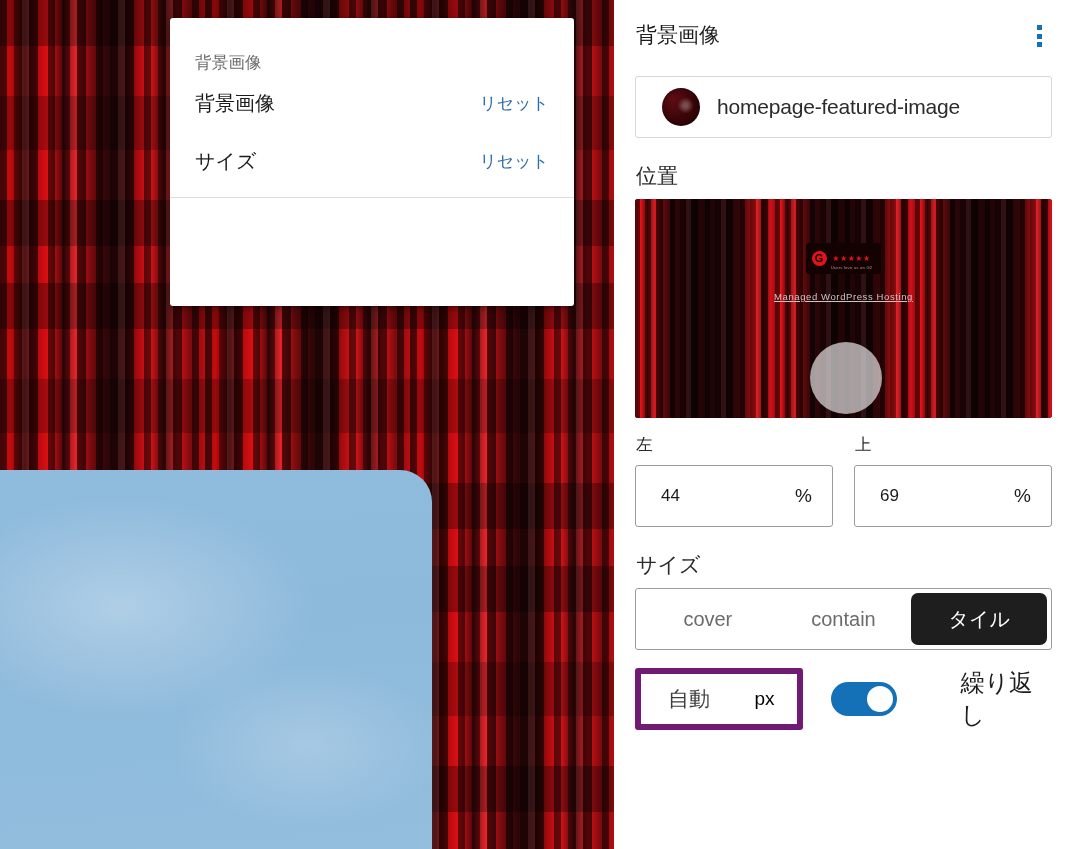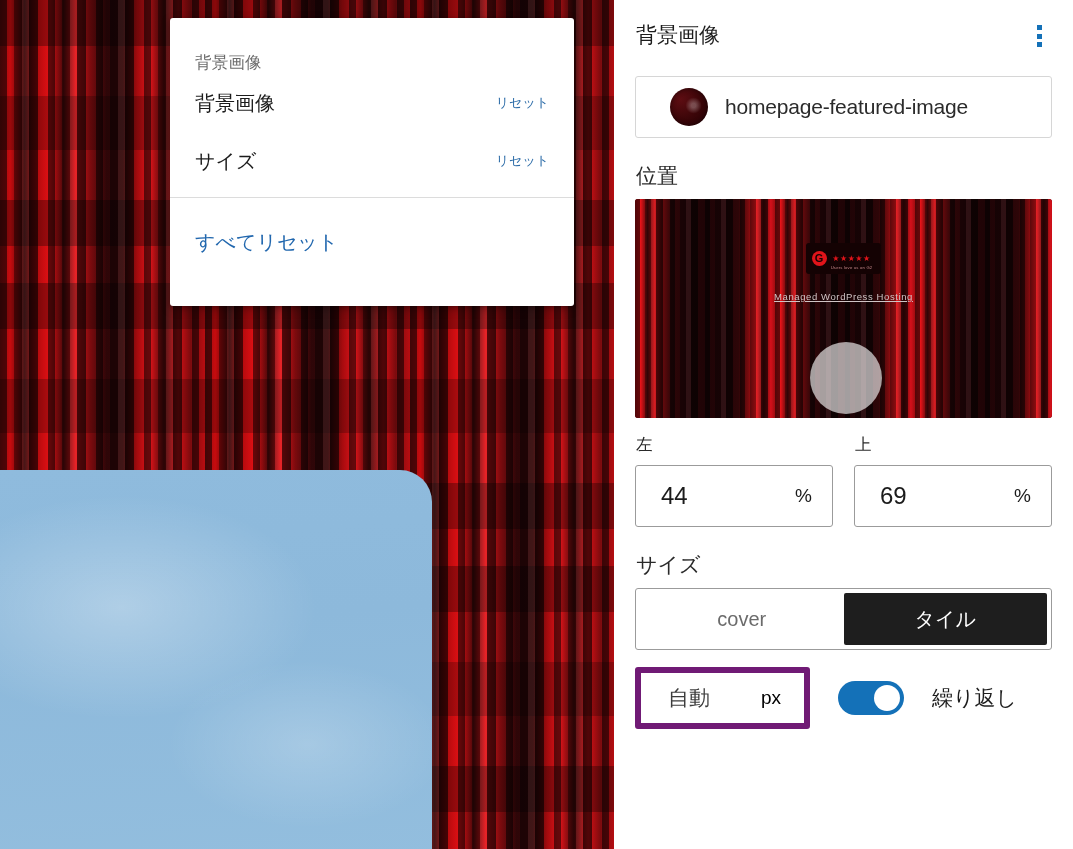--- a/index.html
+++ b/index.html
@@ -66,21 +66,21 @@
   #reset-card .card-heading {
     font-size: 16.5px; color: #6b6b6b;
     padding: 34px 0 0 25px; letter-spacing: 0.2px;
   }
   .card-row {
     display: flex; align-items: center; justify-content: space-between;
     padding: 0 25px; height: 58px;
   }
   .card-row:first-of-type { margin-top: 14px; }
   .card-row .row-label { font-size: 20px; color: #1b1b1b; }
-  .card-row .row-action { font-size: 13px; color: #2c6ca8; }
+  .card-row .row-action { font-size: 17px; color: #2c6ca8; }
   #card-divider {
     height: 1px; background: #dcdcdc; margin: 7px 0 0 0;
   }
   #reset-all {
     font-size: 20px; color: #2167ae;
     padding: 31px 0 0 25px;
   }
 
   
   #sidebar {
@@ -98,21 +98,21 @@
     width: 26px; height: 30px;
     display: flex; flex-direction: column; align-items: center;
     justify-content: space-between; padding: 4px 0; cursor: pointer;
   }
   #kebab-menu span { width: 5px; height: 5px; background: #1471b8; display: block; }
 
   
   #media-chip {
     margin-top: 20px;
     height: 62px; border: 1px solid #d6d6d6; border-radius: 3px;
-    display: flex; align-items: center; padding: 0 34px; gap: 17px;
+    display: flex; align-items: center; padding: 0 26px; gap: 17px;
     background: #fff;
   }
   #media-thumb {
     width: 38px; height: 38px; border-radius: 50%;
     flex: 0 0 38px;
     background:
       radial-gradient(circle at 62% 46%, rgba(255,255,255,0.28) 0 7%, rgba(255,255,255,0) 26%),
       radial-gradient(circle at 28% 30%, #5d0d12 0%, #3a0508 55%, #230205 100%);
     box-shadow: inset 0 0 5px rgba(0,0,0,0.5);
   }
@@ -181,55 +181,55 @@
 
   
   #coord-row { display: flex; gap: 21px; margin-top: 16px; }
   .coord-group { flex: 1; }
   .coord-label { font-size: 16.5px; color: #2a2a2a; margin-bottom: 9px; margin-left: 1px; }
   .coord-input {
     height: 62px; border: 1px solid #9b9b9b; border-radius: 3px;
     display: flex; align-items: center; justify-content: space-between;
     padding: 0 20px 0 25px; background: #fff;
   }
-  .coord-input .cval { font-size: 24px; color: #1b1b1b; }
+  .coord-input .cval { font-size: 17px; color: #1b1b1b; }
   .coord-input .cunit { font-size: 19px; color: #1b1b1b; }
 
   
   #size-seg {
     display: flex; height: 62px; border: 1px solid #9b9b9b;
     border-radius: 3px; overflow: hidden; background: #fff;
     padding: 4px;
   }
   #size-seg .seg {
     flex: 1; display: flex; align-items: center; justify-content: center;
     font-size: 20px; color: #6b6b6b; border-radius: 2px; cursor: pointer;
   }
-  #size-seg .seg.active { background: #1e1e1e; color: #ffffff; }
+  #size-seg .seg.active { background: #1e1e1e; color: #ffffff; border-radius: 7px; }
 
   #size-hint { font-size: 16.5px; color: #4a4a4a; margin: 14px 0 0 1px; }
 
   
   #bottom-row { display: flex; align-items: center; gap: 28px; margin-top: 17px; }
   #auto-input {
     width: 175px; height: 62px; border: 6px solid #701a75; border-radius: 3px;
     display: flex; align-items: center; justify-content: space-between;
     padding: 0 23px 0 27px; background: #fff;
   }
   #auto-input .aval { font-size: 21px; color: #3d3d3d; }
   #auto-input .aunit { font-size: 19px; color: #000000; }
   #repeat-toggle {
     width: 66px; height: 34px; border-radius: 17px; background: #1471b8;
     position: relative; cursor: pointer; flex: 0 0 66px;
   }
   #repeat-toggle .knob {
     position: absolute; width: 26px; height: 26px; border-radius: 50%;
     background: #fff; top: 4px; right: 4px;
   }
-  #repeat-label { font-size: 21px; color: #1d1d1d; }
+  #repeat-label { font-size: 24px; color: #1d1d1d; margin-left: 35px; }
 </style>
 </head>
 <body>
 
 <div id="root">
 
   <div id="canvas">
     <div class="bg-tile"></div>
     <div class="bg-tile row2"></div>
     <div class="bg-tile row3"></div>
@@ -244,21 +244,20 @@
       <span class="row-action">リセット</span>
     </div>
 
     <div class="card-row">
       <span class="row-label">サイズ</span>
       <span class="row-action">リセット</span>
     </div>
 
     <div id="card-divider"></div>
 
-    <div id="reset-all">すべてリセット</div>
   </div>
 
   <div id="sidebar">
 
     <div id="sidebar-header">
       <div id="sidebar-title">背景画像</div>
       <div id="kebab-menu">
         <span></span>
         <span></span>
         <span></span>
@@ -301,20 +300,21 @@
           <span class="cval">69</span>
           <span class="cunit">%</span>
         </div>
       </div>
     </div>
 
     <div class="field-label">サイズ</div>
 
     <div id="size-seg">
       <div class="seg">cover</div>
+      <div class="seg">contain</div>
       <div class="seg active">タイル</div>
     </div>
 
 
     <div id="bottom-row">
       <div id="auto-input">
         <span class="aval">自動</span>
         <span class="aunit">px</span>
       </div>
       <div id="repeat-toggle">

